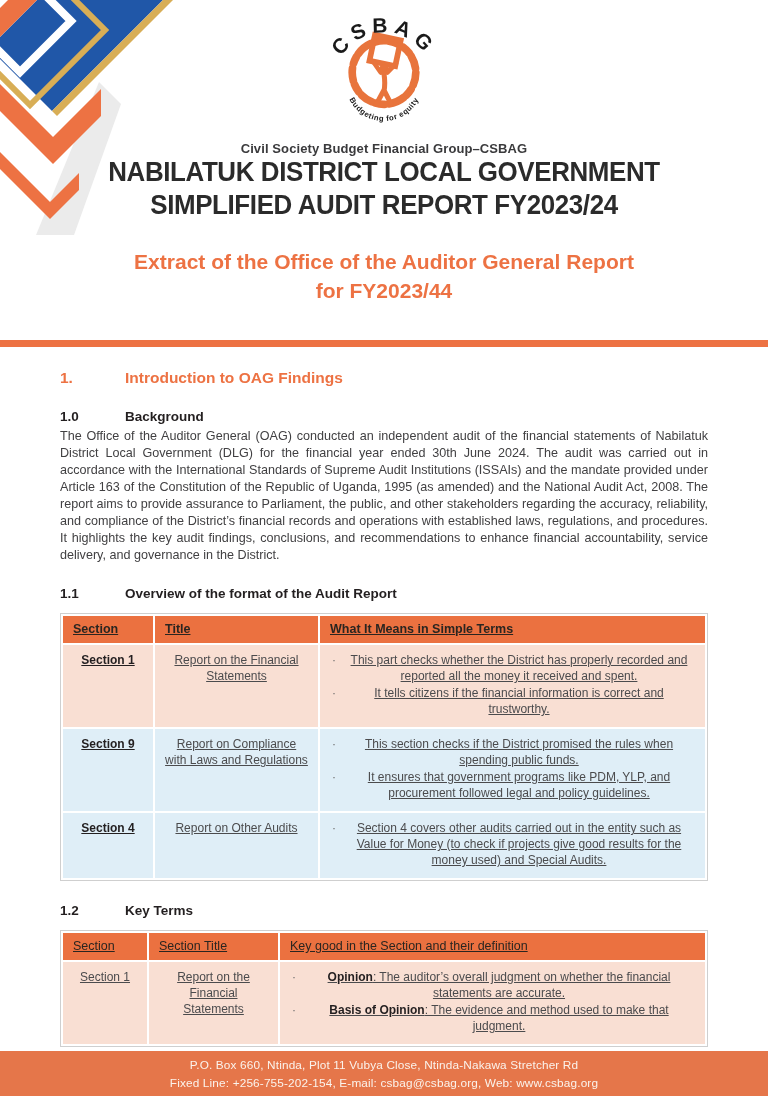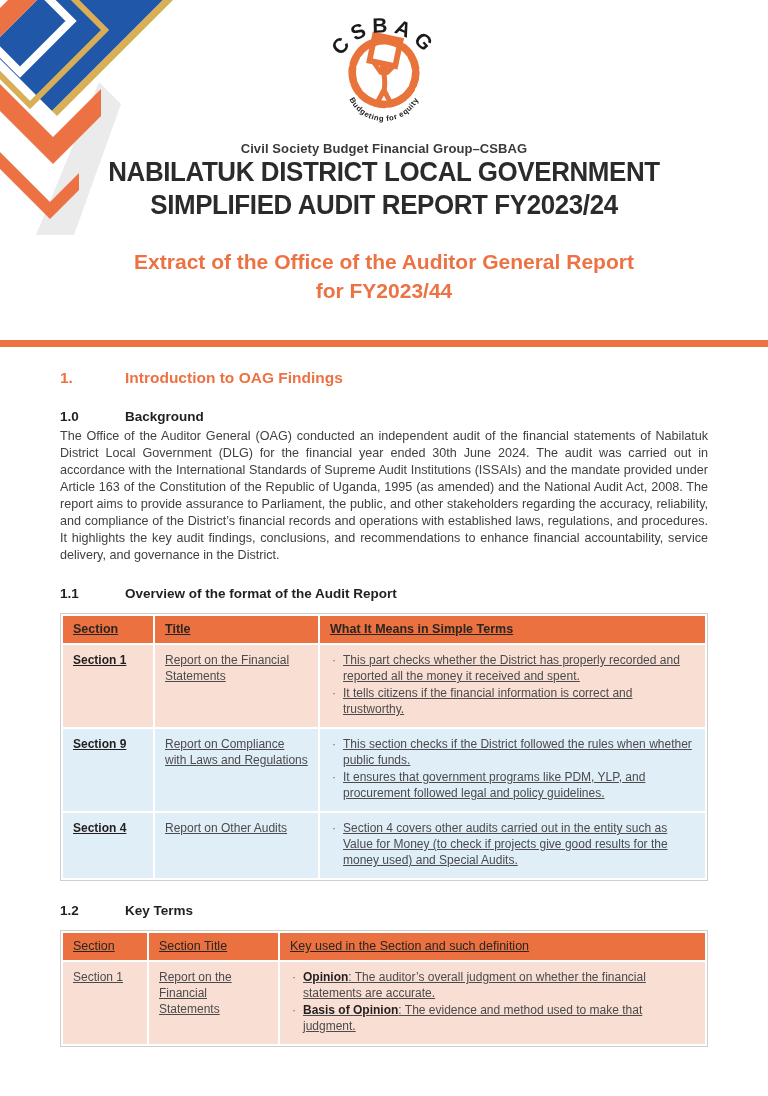--- a/index.html
+++ b/index.html
@@ -45,21 +45,21 @@
   .h1{color:var(--accent);font-weight:bold;font-size:15.5px;margin-top:4px;}
   .h2{color:var(--text-dark);font-weight:bold;font-size:13.5px;margin-top:22px;}
   .para{margin-top:4px;font-size:12.6px;line-height:17px;text-align:justify;color:var(--text-body);}
 
   
   .tbl-wrap{margin-top:12px;border:1px solid #cfcfcf;}
   table{border-collapse:collapse;width:100%;table-layout:fixed;}
   th{background:var(--table-header);color:#2A2520;text-align:left;font-size:12.5px;padding:6px 10px 7px 10px;vertical-align:top;}
   .t1 th{font-weight:bold;}
   .t2 th{font-weight:normal;}
-  td{vertical-align:top;padding:7px 10px 9px 10px;font-size:12px;line-height:16px;color:#4B4B4D;}
+  td{vertical-align:top;padding:7px 10px 9px 10px;font-size:12px;line-height:16px;color:#4B4B4D;text-align:center;}
   th,td{border:2px solid #ffffff;text-decoration:underline;}
   tr.peach td{background:var(--row-peach);}
   tr.blue td{background:var(--row-blue);}
   .t1 td.sec-cell{font-weight:bold;color:var(--text-dark);}
   .t2 td.sec-cell{color:#4B4B4D;}
   .pt{position:relative;padding-left:13px;margin:0 0 1px 0;}
   .pt::before{content:"\00B7";position:absolute;left:2px;top:0;color:#6b6b6b;}
   .term{font-weight:bold;color:var(--text-dark);}
 
   
@@ -156,21 +156,21 @@
             <td>Report on the Financial Statements</td>
             <td>
               <div class="pt">This part checks whether the District has properly recorded and reported all the money it received and spent.</div>
               <div class="pt">It tells citizens if the financial information is correct and trustworthy.</div>
             </td>
           </tr>
           <tr class="blue">
             <td class="sec-cell">Section 9</td>
             <td>Report on Compliance with Laws and Regulations</td>
             <td>
-              <div class="pt">This section checks if the District followed the rules when whether public funds.</div>
+              <div class="pt">This section checks if the District promised the rules when spending public funds.</div>
               <div class="pt">It ensures that government programs like PDM, YLP, and procurement followed legal and policy guidelines.</div>
             </td>
           </tr>
           <tr class="blue">
             <td class="sec-cell">Section 4</td>
             <td>Report on Other Audits</td>
             <td>
               <div class="pt">Section 4 covers other audits carried out in the entity such as Value for Money (to check if projects give good results for the money used) and Special Audits.</div>
             </td>
           </tr>
@@ -187,34 +187,38 @@
       <table class="t2">
         <colgroup>
             <col style="width:86px">
             <col style="width:131px">
             <col>
           </colgroup>
         <thead>
           <tr>
             <th>Section</th>
             <th>Section Title</th>
-            <th>Key used in the Section and such definition</th>
+            <th>Key good in the Section and their definition</th>
           </tr>
         </thead>
         <tbody>
           <tr class="peach">
             <td class="sec-cell">Section 1</td>
             <td>Report on the Financial Statements</td>
             <td>
               <div class="pt"><span class="term">Opinion</span><span>: The auditor’s overall judgment on whether the financial statements are accurate.</span></div>
               <div class="pt"><span class="term">Basis of Opinion</span><span>: The evidence and method used to make that judgment.</span></div>
 
             </td>
           </tr>
 
         </tbody>
       </table>
     </div>
 
   </div>
 
+  <div class="footer">
+    <div>P.O. Box 660, Ntinda, Plot 11 Vubya Close, Ntinda-Nakawa Stretcher Rd</div>
+    <div>Fixed Line: +256-755-202-154, E-mail: csbag@csbag.org, Web: www.csbag.org</div>
+  </div>
 
 </div>
 
 </body></html>

